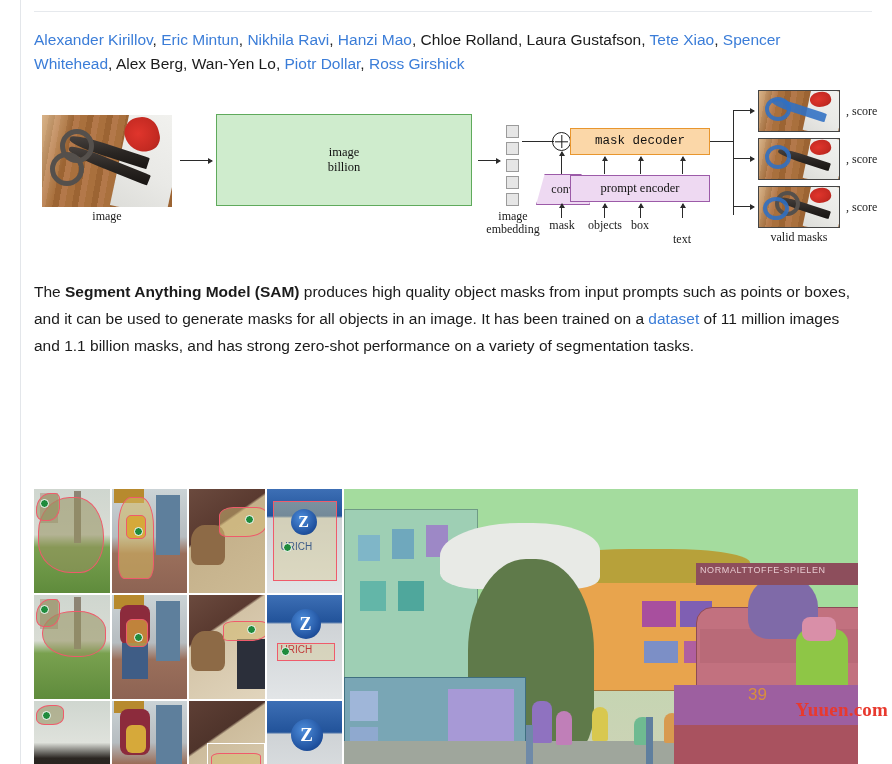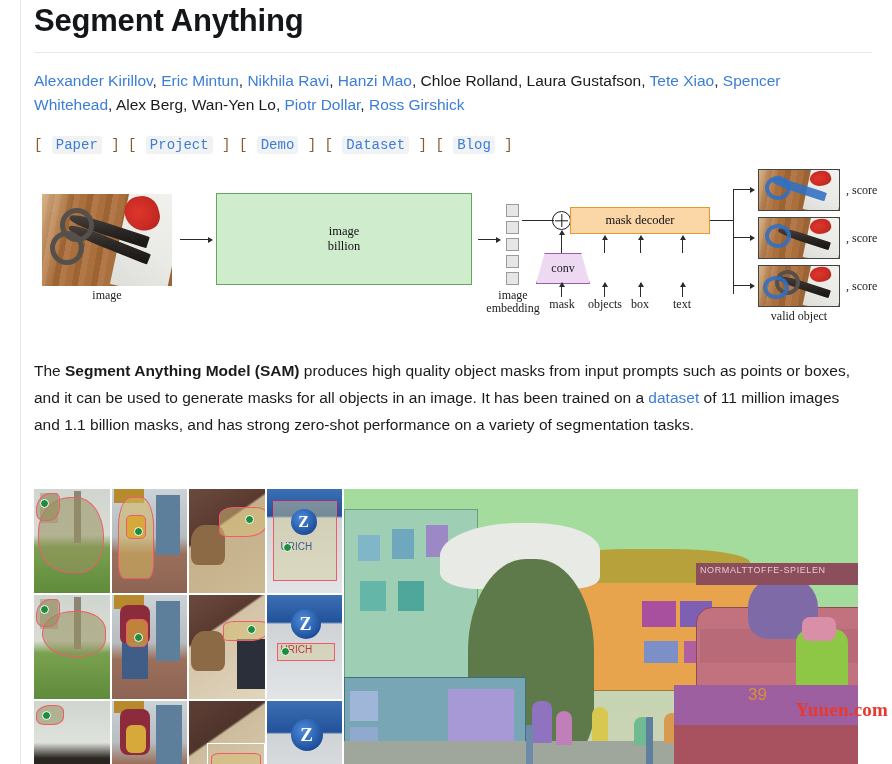--- a/index.html
+++ b/index.html
@@ -158,20 +158,21 @@
     text-align: center;
     line-height: 15px;
   }
   .box.encoder {
     background: #cfeccd;
     border: 1.5px solid #5faa5c;
   }
   .box.decoder {
     background: #fbd7a8;
     border: 1.5px solid #e8962e;
+    font-family: Liberation Mono, monospace;
   }
   .box.prompt {
     background: #eed9f2;
     border: 1.5px solid #9c5ba8;
   }
   .conv {
     position: absolute;
     background: #eed9f2;
     border: 1.5px solid #9c5ba8;
     clip-path: polygon(16% 0, 84% 0, 100% 100%, 0 100%);
@@ -327,45 +328,27 @@
 </style>
 </head>
 <body>
 
 <div class="page">
 
   <div class="left-rule"></div>
 
   <div class="content">
 
-    <h1 class="title">Segment Anything</h1>
     <div class="title-rule"></div>
 
 
     <div class="authors">
       <a href="#">Alexander Kirillov</a><span>, </span><a href="#">Eric Mintun</a><span>, </span><a href="#">Nikhila Ravi</a><span>, </span><a href="#">Hanzi Mao</a><span>, </span><span>Chloe Rolland</span><span>, </span><span>Laura Gustafson</span><span>, </span><a href="#">Tete Xiao</a><span>, </span><a href="#">Spencer Whitehead</a><span>, </span><span>Alex Berg</span><span>, </span><span>Wan-Yen Lo</span><span>, </span><a href="#">Piotr Dollar</a><span>, </span><a href="#">Ross Girshick</a>
     </div>
 
-    <div class="linkbar">
-      <span class="brk">[</span>
-      <a class="chip" href="#">Paper</a>
-      <span class="brk">]</span>
-      <span class="brk">[</span>
-      <a class="chip" href="#">Project</a>
-      <span class="brk">]</span>
-      <span class="brk">[</span>
-      <a class="chip" href="#">Demo</a>
-      <span class="brk">]</span>
-      <span class="brk">[</span>
-      <a class="chip" href="#">Dataset</a>
-      <span class="brk">]</span>
-      <span class="brk">[</span>
-      <a class="chip" href="#">Blog</a>
-      <span class="brk">]</span>
-    </div>
 
     
     <div class="figure">
 
       <div class="photo" style="left:8px; top:19px; width:130px; height:92px;">
         <div class="wood"></div>
         <div class="wood-white"></div>
         <div class="wood-red"></div>
         <div class="scissor-blade" style="left:26px; top:30px; width:82px; height:12px; transform:rotate(18deg);"></div>
         <div class="scissor-blade" style="left:24px; top:44px; width:86px; height:11px; transform:rotate(22deg);"></div>
@@ -405,31 +388,34 @@
       </div>
       <div class="arrow-v" style="left:527px; top:108px; height:14px;"></div>
       <div class="fig-label" style="left:502px; top:122px; width:52px;">mask</div>
 
       <div class="arrow-h" style="left:538px; top:45px; width:26px;"></div>
 
       <div class="box decoder" style="left:536px; top:32px; width:140px; height:27px;">
         <span>mask decoder</span>
       </div>
 
+      <div class="box prompt" style="left:536px; top:79px; width:140px; height:27px;">
+        <span>prompt encoder</span>
+      </div>
 
       <div class="arrow-v" style="left:570px; top:61px; height:17px;"></div>
       <div class="arrow-v" style="left:606px; top:61px; height:17px;"></div>
       <div class="arrow-v" style="left:648px; top:61px; height:17px;"></div>
 
       <div class="arrow-v" style="left:570px; top:108px; height:14px;"></div>
       <div class="arrow-v" style="left:606px; top:108px; height:14px;"></div>
       <div class="arrow-v" style="left:648px; top:108px; height:14px;"></div>
       <div class="fig-label" style="left:546px; top:122px; width:50px;">objects</div>
       <div class="fig-label" style="left:586px; top:122px; width:40px;">box</div>
-      <div class="fig-label" style="left:628px; top:122px; width:40px;">text</div>
+      <div class="fig-label" style="left:628px; top:136px; width:40px;">text</div>
 
       <div class="line-h" style="left:676px; top:45px; width:24px;"></div>
       <div class="line-v" style="left:699px; top:14px; height:105px;"></div>
       <div class="arrow-h" style="left:700px; top:14px; width:20px;"></div>
       <div class="arrow-h" style="left:700px; top:62px; width:20px;"></div>
       <div class="arrow-h" style="left:700px; top:110px; width:20px;"></div>
 
       <div class="maskthumb" style="left:724px; top:-6px; width:82px; height:42px;">
         <div class="wood"></div>
         <div class="wood-white"></div>
@@ -451,21 +437,21 @@
       <div class="maskthumb" style="left:724px; top:90px; width:82px; height:42px;">
         <div class="wood"></div>
         <div class="wood-white"></div>
         <div class="wood-red"></div>
         <div class="scissor-blade" style="left:18px; top:16px; width:54px; height:8px; transform:rotate(18deg);"></div>
         <div class="scissor-ring" style="left:16px; top:4px; width:17px; height:17px; border-width:4px;"></div>
         <div class="maskblue-b" style="left:4px; top:10px; width:18px; height:15px; border:4px solid #2f6fc4; background:transparent; border-radius:50%;"></div>
       </div>
       <div class="fig-label" style="left:812px; top:104px; text-align:left;">, score</div>
 
-      <div class="fig-label" style="left:724px; top:134px; width:82px;">valid object</div>
+      <div class="fig-label" style="left:724px; top:134px; width:82px;">valid masks</div>
     </div>
 
     
     <p class="para"><span>The </span><b>Segment Anything Model (SAM)</b><span> produces high quality object masks from input prompts such as points or boxes, and it can be used to generate masks for all objects in an image. It has been trained on a </span><a href="#">dataset</a><span> of 11 million images and 1.1 billion masks, and has strong zero-shot performance on a variety of segmentation tasks.</span></p>
 
   </div>
 
   <div class="gallery">
 
     <div class="grid-left">

